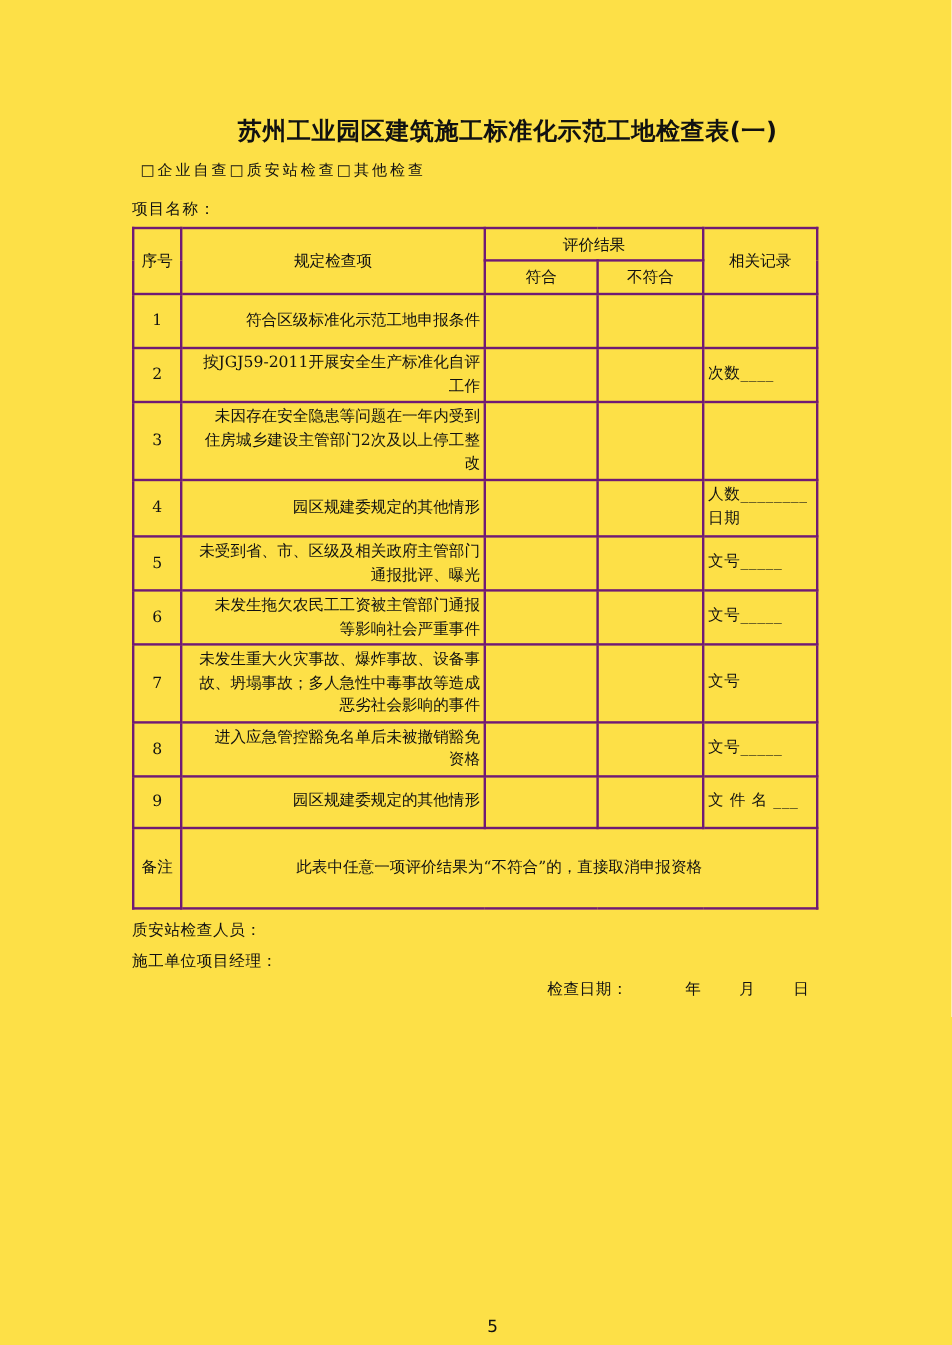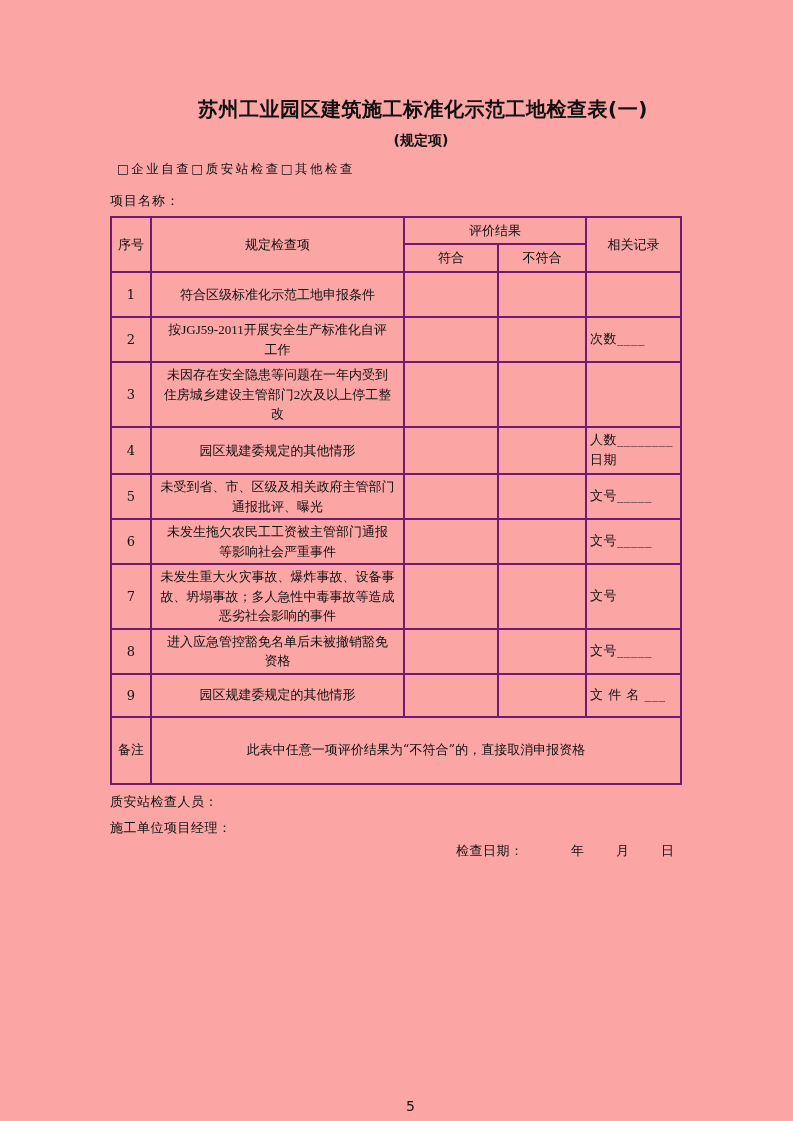--- a/index.html
+++ b/index.html
@@ -5,21 +5,21 @@
   * { box-sizing: border-box; margin: 0; padding: 0; }
   html, body { background: #ffffff; }
   body {
     width: 793px; height: 1121px;
     font-family: "DejaVu Serif", "Liberation Serif", serif;
     color: #111111;
   }
   .page {
     position: relative;
     width: 793px; height: 1121px;
-    background: #fca5a5;
+    background: #fde047;
     overflow: hidden;
   }
   .content {
     position: absolute;
     left: 110px; top: 96px;
     width: 570px;
   }
   .title {
     font-family: "DejaVu Sans", "Liberation Sans", sans-serif;
     font-weight: bold;
@@ -61,25 +61,24 @@
   }
   table.form td {
     border: 2px solid #701a75;
     font-size: 13px;
     vertical-align: middle;
     padding: 2px 3px;
     overflow: hidden;
   }
   td.c { text-align: center; }
   td.item {
-    text-align: center;
+    text-align: right;
     padding-left: 7px;
     white-space: pre-line;
     line-height: 1.5;
-    font-family: Liberation Serif, serif;
   }
   td.record {
     text-align: left;
     padding-left: 9px;
     white-space: pre-line;
     line-height: 1.6;
     letter-spacing: 0.5px;
   }
   tr.h27 { height: 27px; }
   tr.h28 { height: 28px; }
@@ -106,21 +105,20 @@
     font-size: 14px;
   }
 </style>
 </head>
 <body>
 
 <div class="page">
   <div class="content">
 
     <div class="title">苏州工业园区建筑施工标准化示范工地检查表(一)</div>
-    <div class="subtitle">(规定项)</div>
 
     <div class="checkline">
       <span class="opt"><span>□</span><span>企业自查</span></span><span class="opt"><span>□</span><span>质安站检查</span></span><span class="opt"><span>□</span><span>其他检查</span></span>
     </div>
 
     <div class="project-label">项目名称：</div>
 
     <table class="form">
       <colgroup>
         <col style="width:40px">

